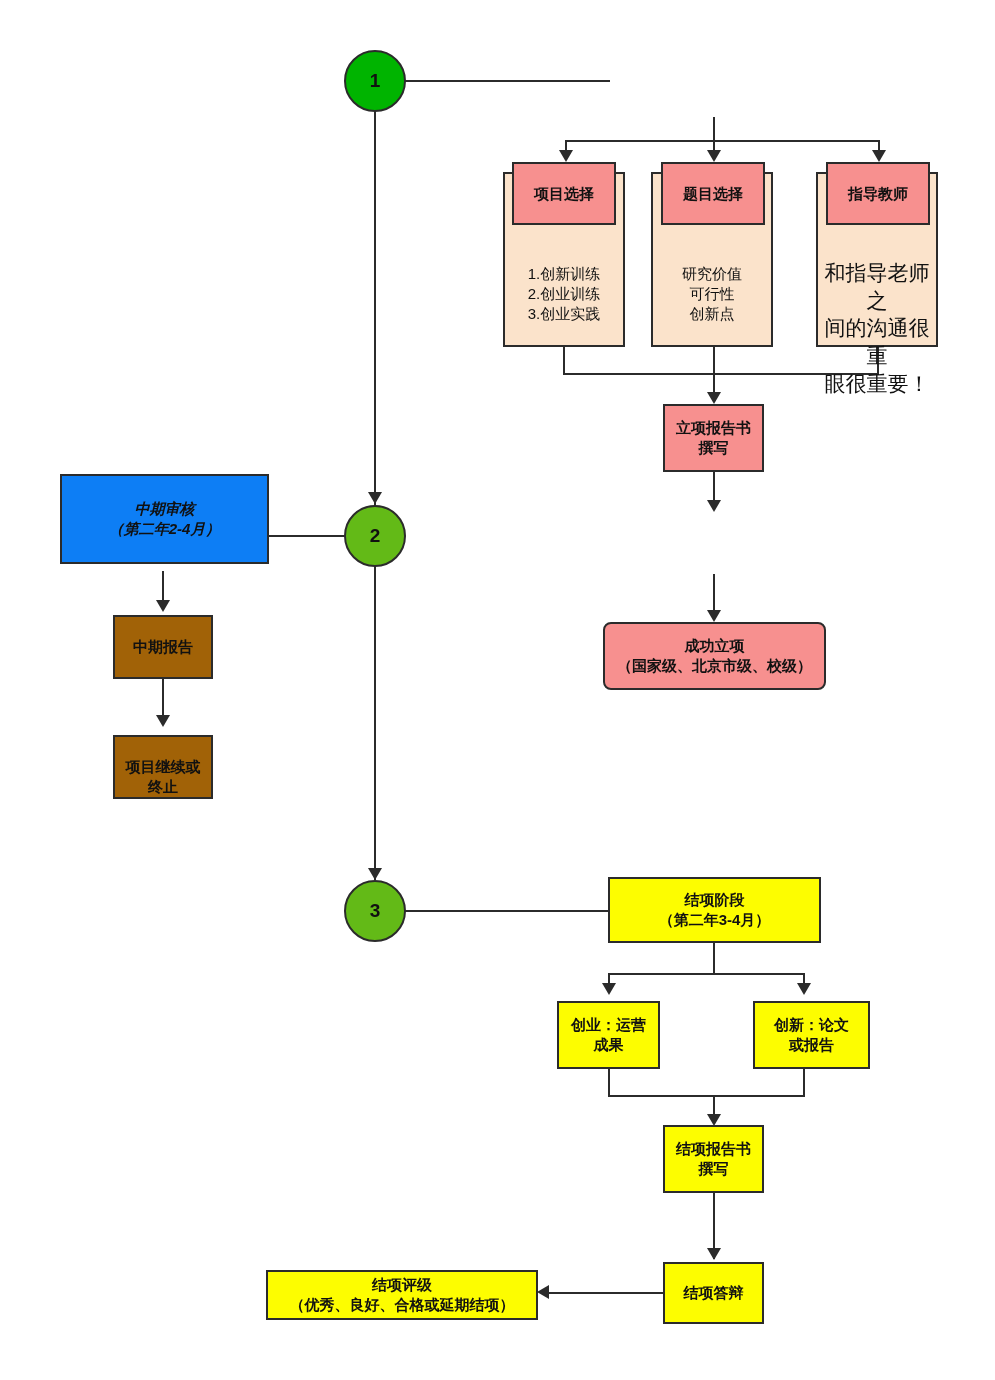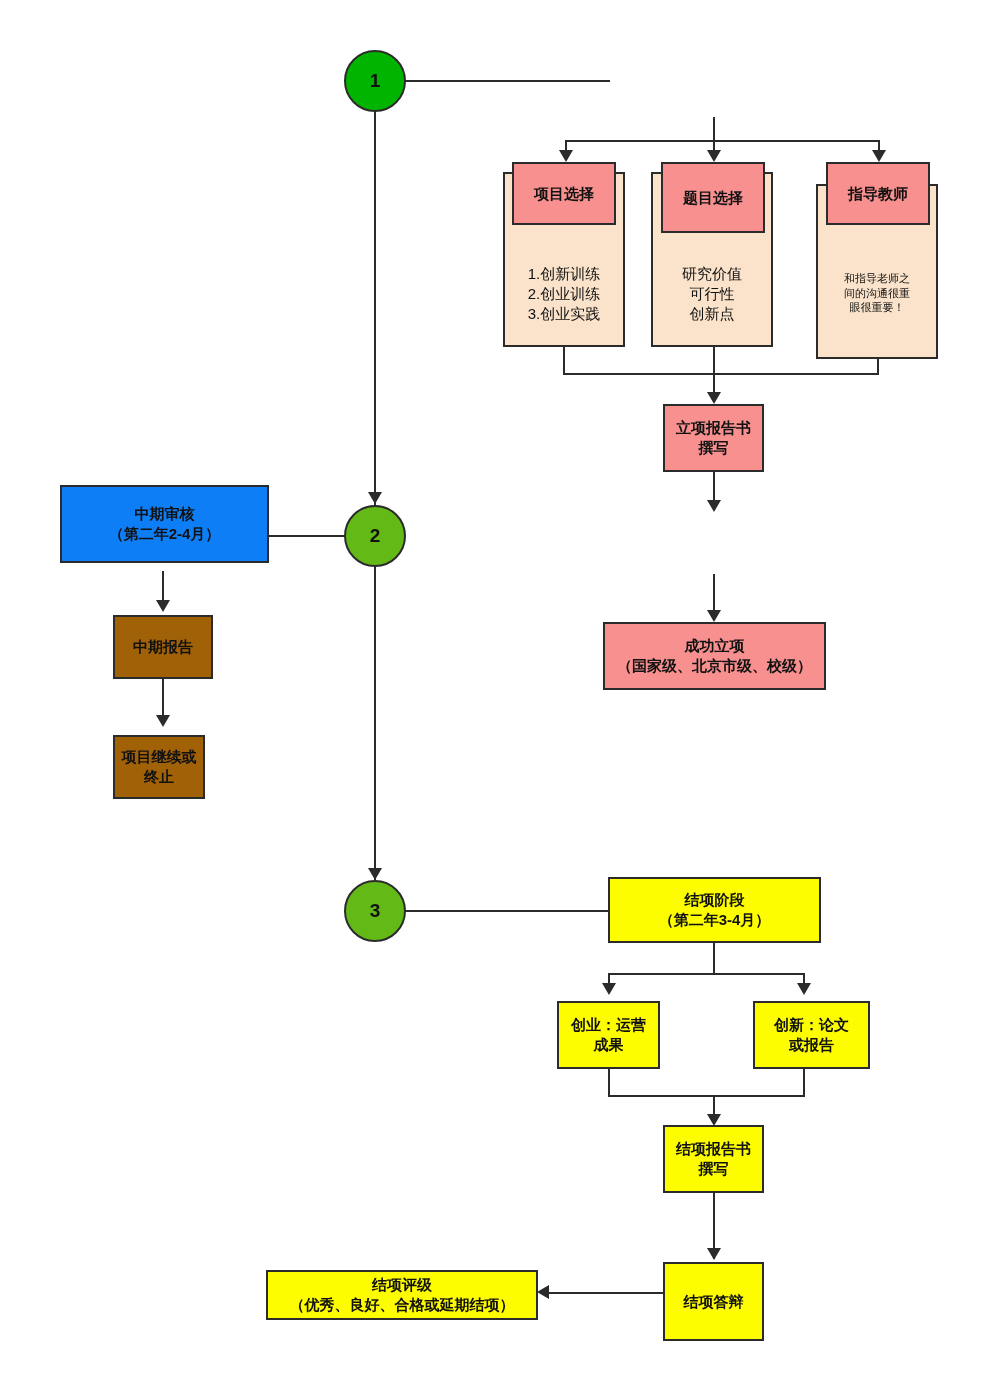--- a/index.html
+++ b/index.html
@@ -115,25 +115,25 @@
   </div>
   <div class="node pink" style="left:512px; top:162px; width:104px; height:63px; font-size:15px; z-index:4;">
     <span>项目选择</span>
   </div>
 
   <div class="node beige" style="left:651px; top:172px; width:122px; height:175px; font-size:15px; align-items:flex-start; padding-top:90px; z-index:2;">
     <span>研究价值
 可行性
 创新点</span>
   </div>
-  <div class="node pink" style="left:661px; top:162px; width:104px; height:71px; font-size:15px; z-index:4;">
+  <div class="node pink" style="left:661px; top:162px; width:104px; height:63px; font-size:15px; z-index:4;">
     <span>题目选择</span>
   </div>
 
-  <div class="node beige" style="left:816px; top:184px; width:122px; height:175px; font-size:11px; align-items:flex-start; padding-top:85px; z-index:2;">
+  <div class="node beige" style="left:816px; top:172px; width:122px; height:175px; font-size:21px; align-items:flex-start; padding-top:85px; z-index:2;">
     <span>和指导老师之
 间的沟通很重
 眼很重要！</span>
   </div>
   <div class="node pink" style="left:826px; top:162px; width:104px; height:63px; font-size:15px; z-index:4;">
     <span>指导教师</span>
   </div>
 
   <div class="ln vl" style="left:563px; top:347px; height:26px;"></div>
   <div class="ln vl" style="left:877px; top:347px; height:26px;"></div>
@@ -146,44 +146,44 @@
 撰写</span>
   </div>
 
   <div class="ln vl" style="left:713px; top:472px; height:36px;"></div>
   <div class="arrow-d" style="left:707px; top:500px;"></div>
 
 
   <div class="ln vl" style="left:713px; top:574px; height:44px;"></div>
   <div class="arrow-d" style="left:707px; top:610px;"></div>
 
-  <div class="node pink" style="left:603px; top:622px; width:223px; height:68px; font-size:15px;">
+  <div class="node pink" style="left:603px; top:622px; width:223px; height:68px; font-size:15px;border-radius:8px;">
     <span>成功立项
 （国家级、北京市级、校级）</span>
   </div>
 
   <div class="ln hl" style="left:268px; top:535px; width:78px;"></div>
 
-  <div class="node blue" style="left:60px; top:485px; width:209px; height:78px; font-size:15px;">
+  <div class="node blue" style="left:60px; top:474px; width:209px; height:90px; font-size:15px;font-style:italic;">
     <span>中期审核
 （第二年2-4月）</span>
   </div>
 
   <div class="ln vl" style="left:162px; top:571px; height:36px;"></div>
   <div class="arrow-d" style="left:156px; top:600px;"></div>
 
   <div class="node purple" style="left:113px; top:615px; width:100px; height:64px; font-size:15px;">
     <span>中期报告</span>
   </div>
 
   <div class="ln vl" style="left:162px; top:679px; height:44px;"></div>
   <div class="arrow-d" style="left:156px; top:715px;"></div>
 
 
-  <div class="node purple" style="left:113px; top:735px; width:92px; height:64px; font-size:15px; z-index:4;">
+  <div class="node purple" style="left:113px; top:735px; width:100px; height:64px; font-size:15px; z-index:4;align-items:flex-end;">
     <span>项目继续或
 终止</span>
   </div>
 
   <div class="ln hl" style="left:404px; top:910px; width:206px;"></div>
 
   <div class="node yellow" style="left:608px; top:877px; width:213px; height:66px; font-size:15px;">
     <span>结项阶段
 （第二年3-4月）</span>
   </div>
@@ -211,21 +211,21 @@
   <div class="arrow-d" style="left:707px; top:1114px;"></div>
 
   <div class="node yellow" style="left:663px; top:1125px; width:101px; height:68px; font-size:15px;">
     <span>结项报告书
 撰写</span>
   </div>
 
   <div class="ln vl" style="left:713px; top:1193px; height:66px;"></div>
   <div class="arrow-d" style="left:707px; top:1248px;"></div>
 
-  <div class="node yellow" style="left:663px; top:1262px; width:101px; height:79px; font-size:15px;">
+  <div class="node yellow" style="left:663px; top:1262px; width:101px; height:62px; font-size:15px;">
     <span>结项答辩</span>
   </div>
 
   <div class="ln hl" style="left:549px; top:1292px; width:114px;"></div>
   <div class="arrow-l" style="left:537px; top:1285px;"></div>
 
   <div class="node yellow" style="left:266px; top:1270px; width:272px; height:50px; font-size:15px;">
     <span>结项评级
 （优秀、良好、合格或延期结项）</span>
   </div>

